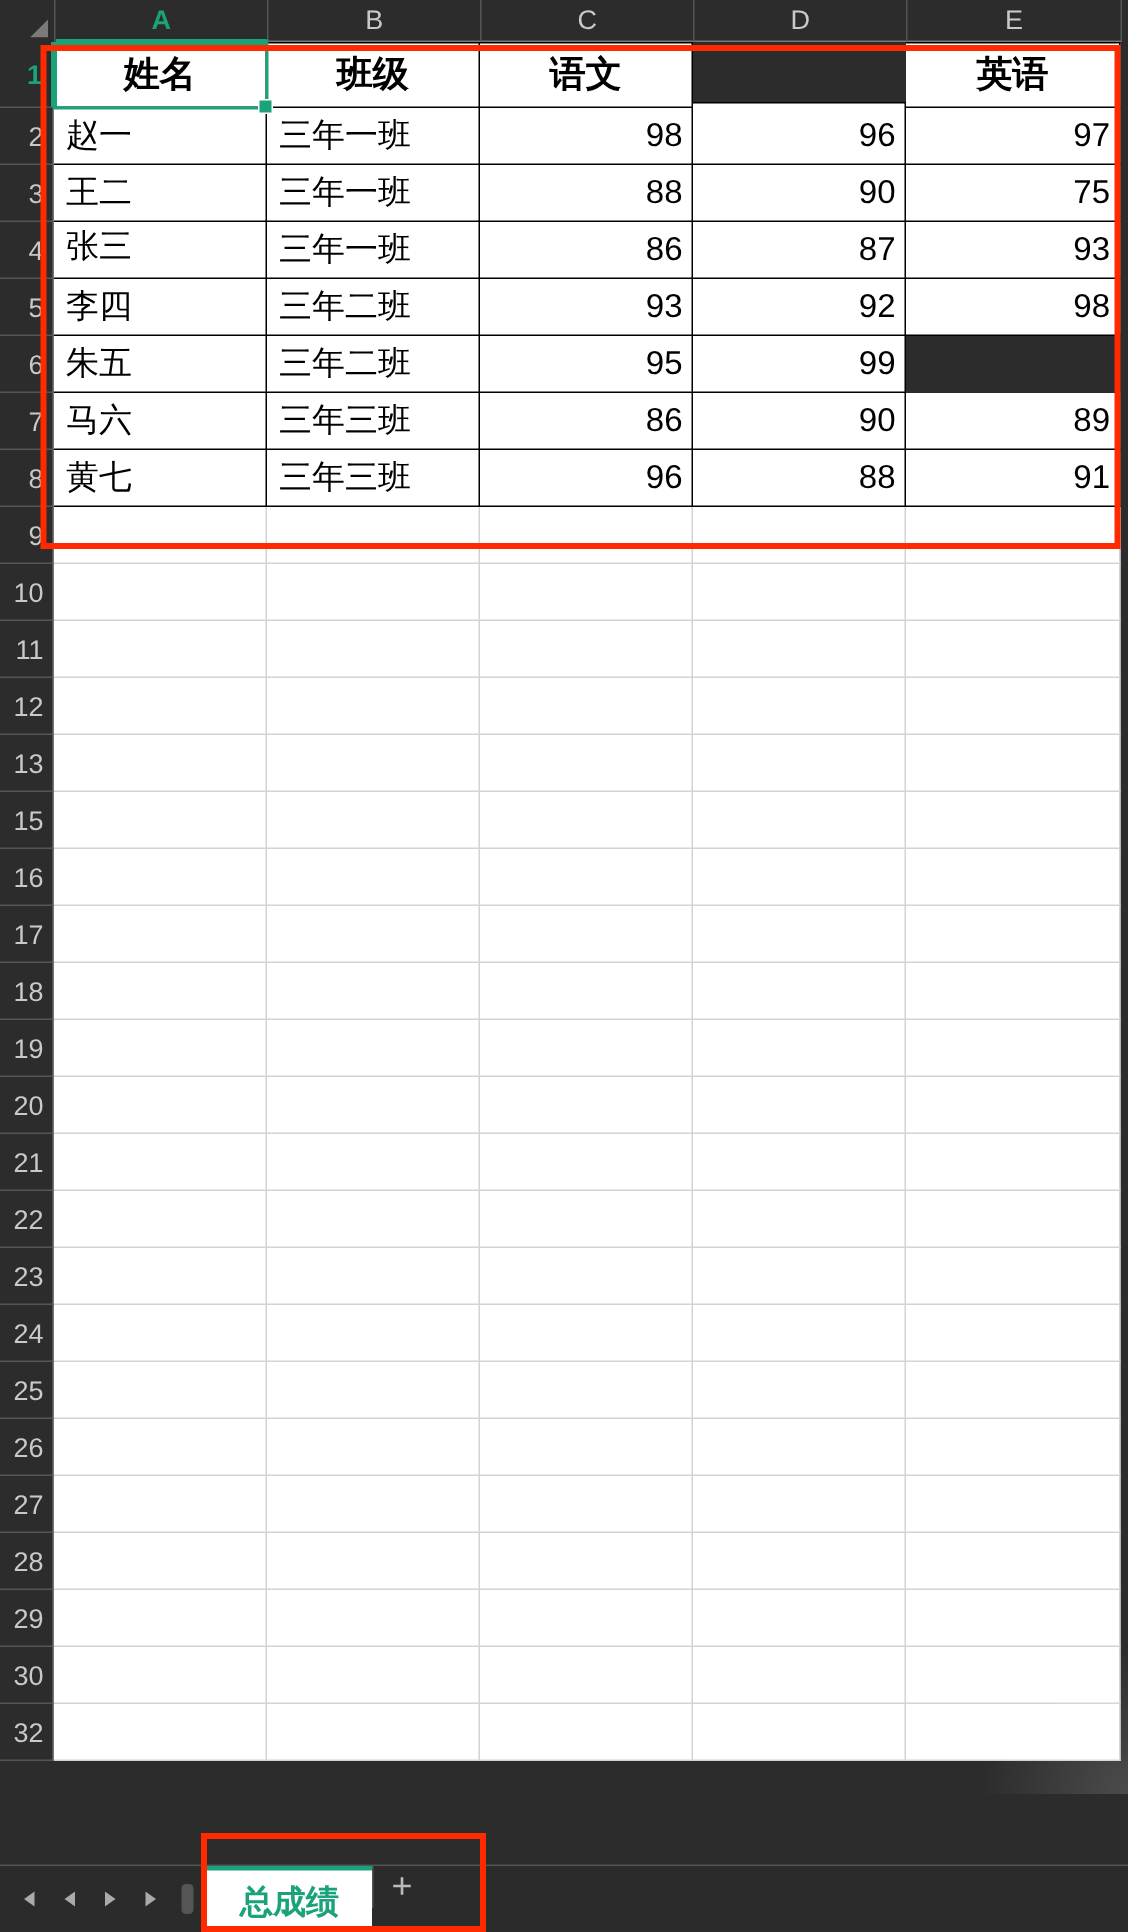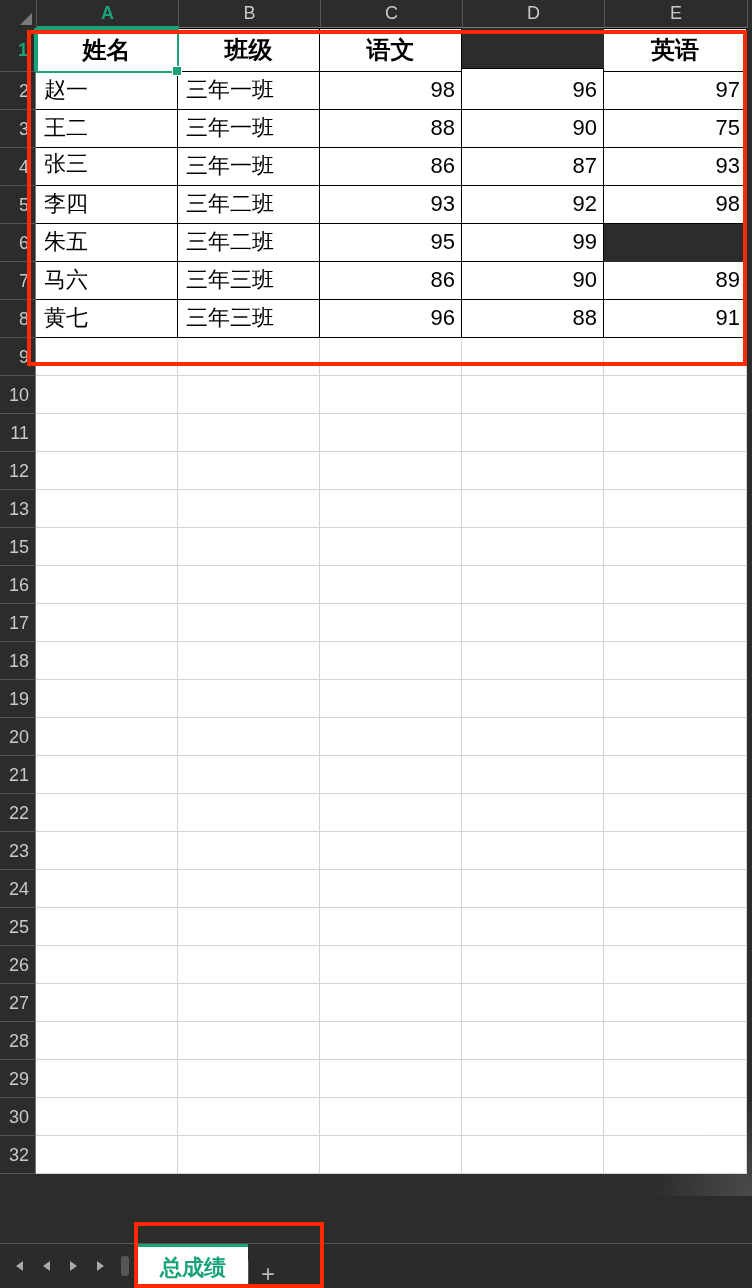--- a/index.html
+++ b/index.html
@@ -149,21 +149,21 @@
 
   
   .sheet-bar {
     position: absolute;
     left: 0;
     bottom: 0;
     width: 752px;
     height: 44px;
     background: #2b2b2b;
     display: flex;
-    align-items: flex-end;
+    align-items: flex-start;
     border-top: 1px solid #555;
     z-index: 10;
   }
   .nav-group {
     display: flex;
     align-items: center;
     padding: 0 4px;
   }
   .nav-btn {
     width: 28px;

